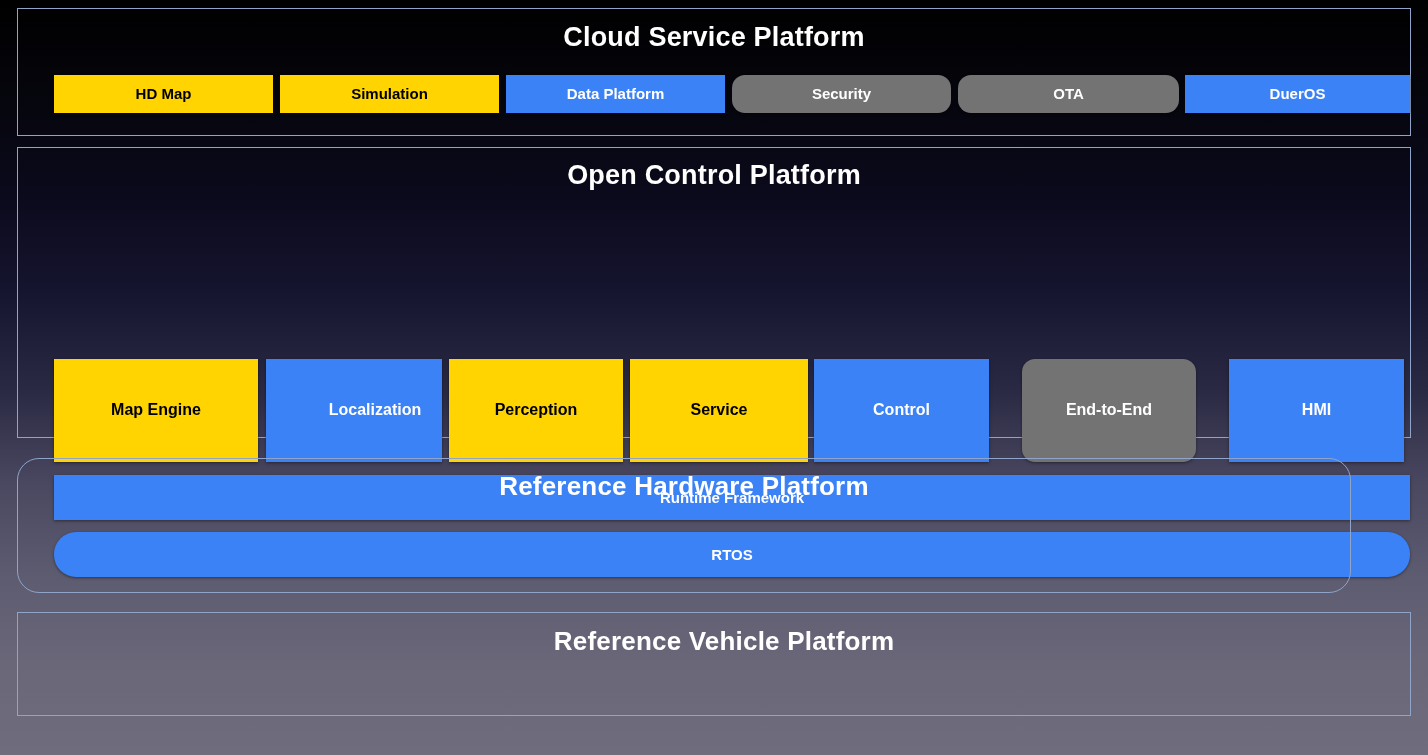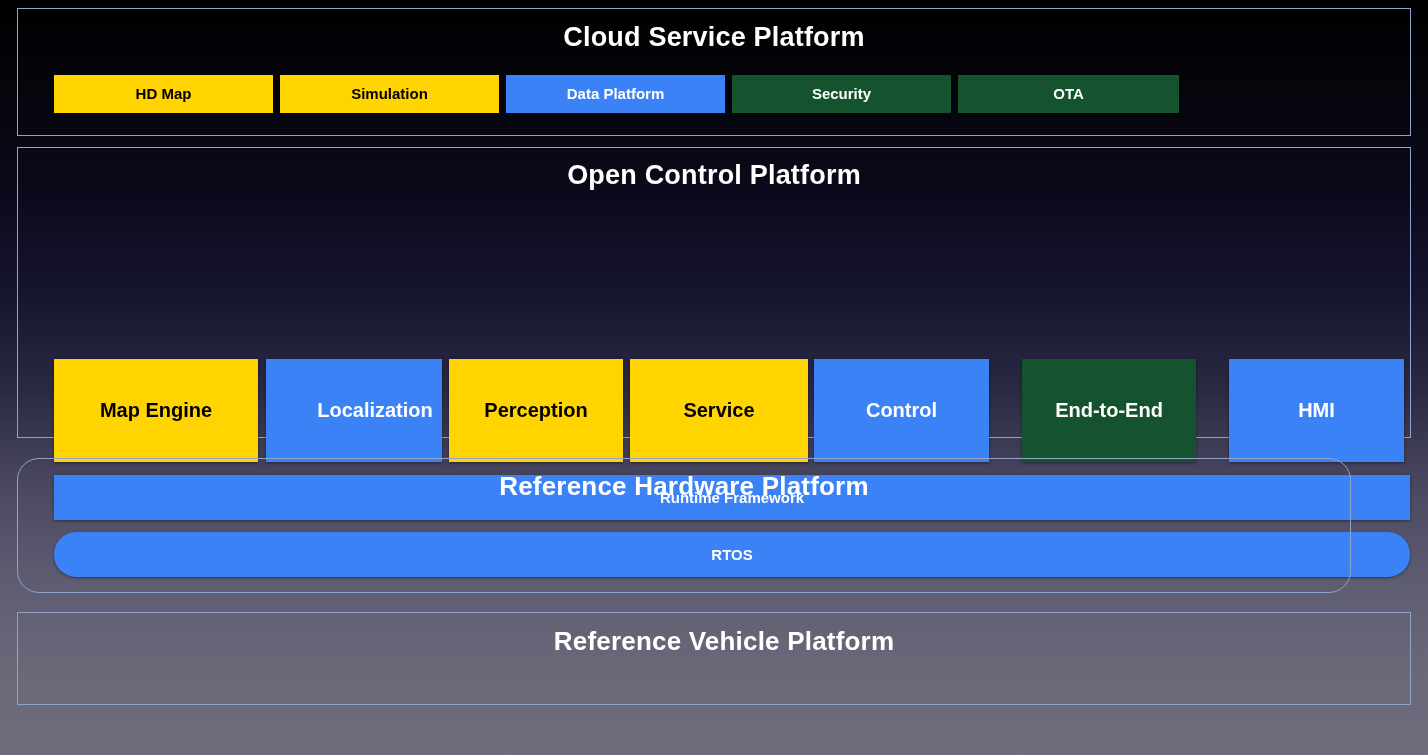--- a/index.html
+++ b/index.html
@@ -44,47 +44,47 @@
     text-align: center;
     color: #ffffff;
     font-weight: bold;
     letter-spacing: 0.2px;
   }
 
   
   #panel-cloud    { left: 17px;  top: 8px;   width: 1394px; height: 128px; }
   #panel-software { left: 17px;  top: 147px; width: 1394px; height: 291px; }
   #panel-hardware { left: 17px;  top: 458px; width: 1334px; height: 135px; border-radius: 22px; }
-  #panel-vehicle  { left: 17px;  top: 612px; width: 1394px; height: 93px; padding-left: 20px; }
+  #panel-vehicle  { left: 17px;  top: 612px; width: 1394px; height: 104px; padding-left: 20px; }
 
   #panel-cloud .panel-title    { margin-top: 13px; font-size: 27px; }
   #panel-software .panel-title { margin-top: 12px; font-size: 27px; }
   #panel-hardware .panel-title { margin-top: 12px; font-size: 26px; }
   #panel-vehicle  .panel-title { margin-top: 13px; font-size: 26px; }
 
   
   .block {
     position: absolute;
     display: flex;
     align-items: center;
     justify-content: center;
     font-weight: bold;
     text-align: center;
     line-height: 1.15;
     box-shadow: 0 1px 3px rgba(0,0,0,0.45);
   }
   .block.yellow { background: #ffd400; color: #000000; }
   .block.blue   { background: #3b82f6; color: #ffffff; }
-  .block.red    { background: #14532d; color: #ffffff; }
+  .block.red    { background: #737373; color: #ffffff; border-radius: 13px; }
 
   
   .cloud-block { top: 66px; height: 38px; font-size: 15px; }
 
   
-  .sw-module { top: 211px; height: 103px; font-size: 20px; }
+  .sw-module { top: 211px; height: 103px; font-size: 16px; }
 
   
   .bar {
     position: absolute;
     left: 36px;
     width: 1356px;
     height: 45px;
     font-size: 15px;
   }
   #bar-runtime { top: 327px; }
@@ -96,20 +96,21 @@
 <div id="stage">
 
   <section class="panel" id="panel-cloud">
     <h2 class="panel-title">Cloud Service Platform</h2>
 
   <div class="block yellow cloud-block" style="left: 36px; width: 219px;">HD Map</div>
       <div class="block yellow cloud-block" style="left: 262px; width: 219px;">Simulation</div>
       <div class="block blue cloud-block" style="left: 488px; width: 219px;">Data Platform</div>
       <div class="block red cloud-block" style="left: 714px; width: 219px;">Security</div>
       <div class="block red cloud-block" style="left: 940px; width: 221px;">OTA</div>
+      <div class="block blue cloud-block" style="left: 1167px; width: 225px;">DuerOS</div>
     </section>
 
   <section class="panel" id="panel-software">
     <h2 class="panel-title">Open Control Platform</h2>
 
     <div class="block blue bar" id="bar-runtime">Runtime Framework</div>
 
     <div class="block blue bar" id="bar-rtos">RTOS</div>
   <div class="block yellow sw-module" style="left: 36px; width: 204px;">Map Engine</div>
       <div class="block blue sw-module" style="left: 248px; width: 176px; padding-left: 42px;">Localization</div>

